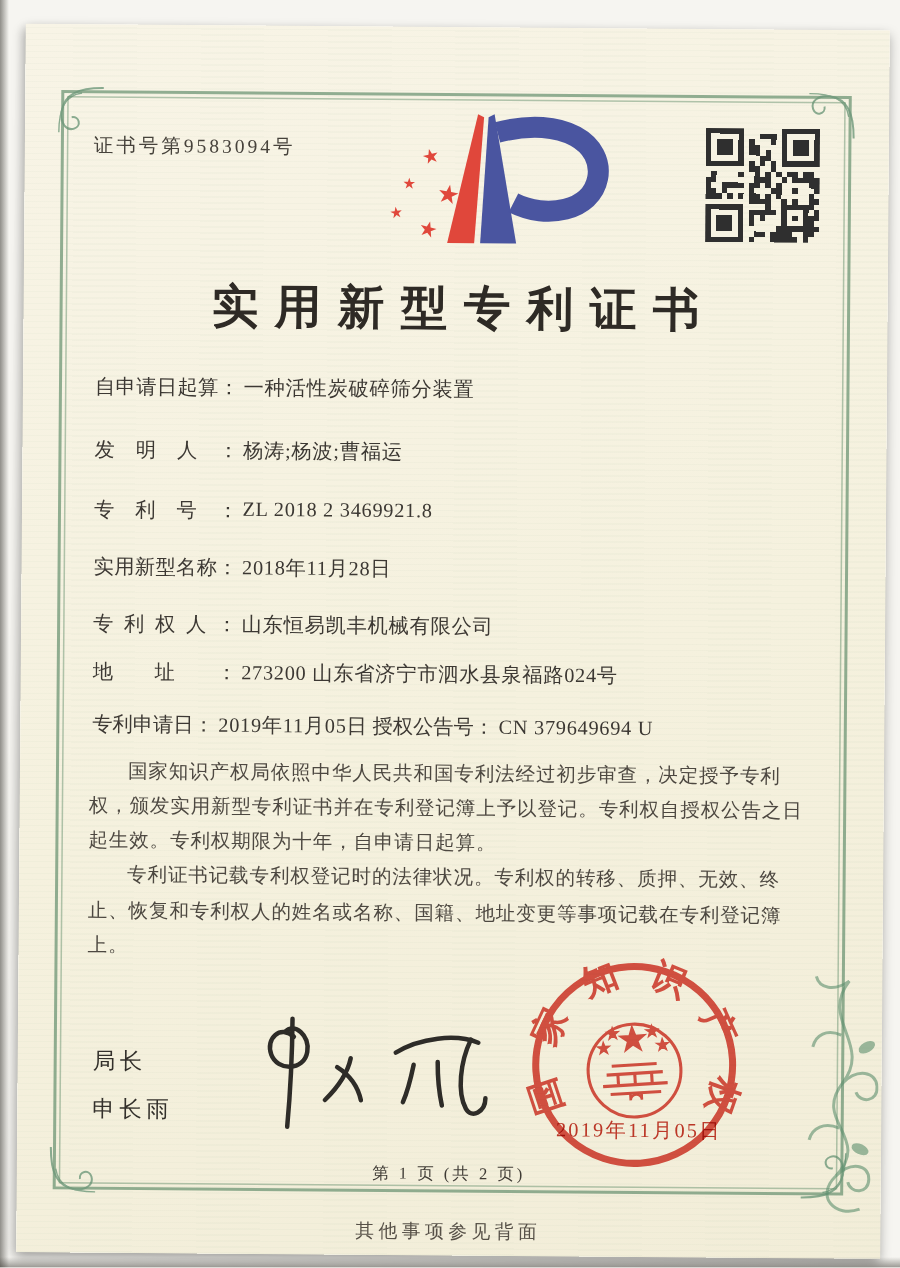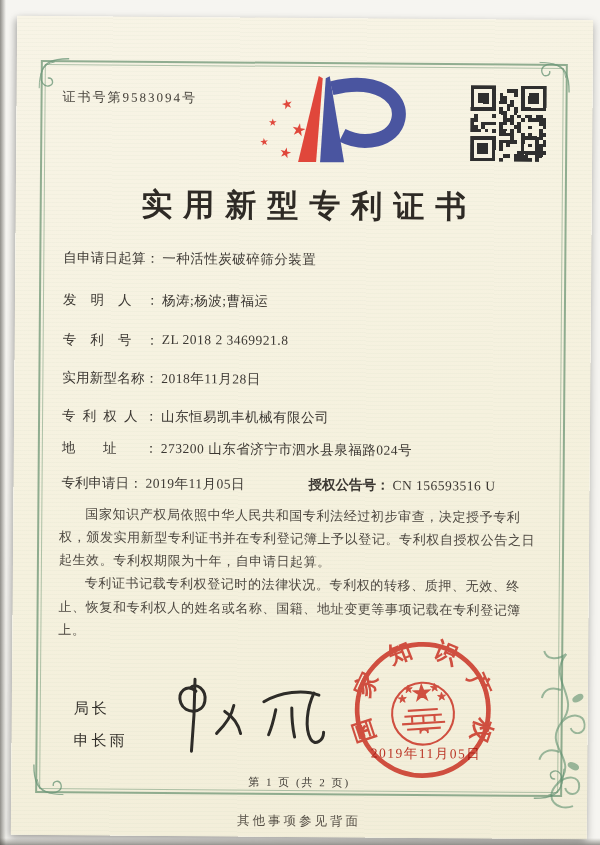--- a/index.html
+++ b/index.html
@@ -35,26 +35,26 @@
   .logo{position:absolute;left:236px;top:56px;width:162px;height:110px;}
   .qr{position:absolute;left:454px;top:66px;width:76px;height:66px;}
   .title{position:absolute;left:0;top:167px;width:100%;text-align:center;
     font-size:31px;font-weight:700;letter-spacing:11px;color:#2e2a25;text-indent:11px;}
 
   .row{position:absolute;left:48px;font-size:13.5px;color:#3c3833;white-space:nowrap;}
   .lbl{display:inline-block;width:96px;text-align:justify;text-align-last:justify;vertical-align:top;}
   .val{margin-left:3px;letter-spacing:.5px;}
   .r1{top:233px;} .r2{top:275px;} .r3{top:315px;} .r4{top:353px;}
   .r5{top:391px;} .r6{top:423px;} .r7{top:458px;}
-  .pair2{margin-left:60px;font-weight:bold;}
+  .pair2{}
 
   .paras{position:absolute;left:46px;top:486px;width:488px;color:#4d4841;}
   .paras p{margin:0;font-size:13px;line-height:1.78;text-indent:2em;letter-spacing:.6px;}
 
-  .officer{position:absolute;left:62px;top:676px;font-size:15px;letter-spacing:3px;
+  .officer{position:absolute;left:50px;top:676px;font-size:15px;letter-spacing:3px;
     color:#33302b;line-height:2.15;}
   .signature{position:absolute;left:152px;top:652px;width:175px;height:102px;}
 
   .seal{position:absolute;left:336px;top:616px;width:150px;height:150px;
     mix-blend-mode:multiply;opacity:.92;transform:rotate(-4deg);}
   .seal-date{position:absolute;left:302px;top:726px;width:225px;text-align:center;
     font-size:13.5px;letter-spacing:1.5px;color:#c63b2e;mix-blend-mode:multiply;}
 
   .footer-page{position:absolute;left:0;top:757px;width:100%;text-align:center;
     font-size:11px;letter-spacing:2px;color:#3f3b35;}
@@ -281,21 +281,21 @@
     <span class="lbl">实用新型名称：</span><span class="val">2018年11月28日</span>
   </div>
   <div class="row r5">
     <span class="lbl">专利权人：</span><span class="val">山东恒易凯丰机械有限公司</span>
   </div>
   <div class="row r6">
     <span class="lbl">地址：</span><span class="val">273200 山东省济宁市泗水县泉福路024号</span>
   </div>
   <div class="row r7">
     <span>专利申请日：</span><span class="val">2019年11月05日</span>
-    <span class="pair2">授权公告号：</span><span class="val">CN 156593516 U</span>
+    <span class="pair2">授权公告号：</span><span class="val">CN 379649694 U</span>
   </div>
 
   <div class="paras">
     <p>国家知识产权局依照中华人民共和国专利法经过初步审查，决定授予专利权，颁发实用新型专利证书并在专利登记簿上予以登记。专利权自授权公告之日起生效。专利权期限为十年，自申请日起算。</p>
     <p>专利证书记载专利权登记时的法律状况。专利权的转移、质押、无效、终止、恢复和专利权人的姓名或名称、国籍、地址变更等事项记载在专利登记簿上。</p>
   </div>
 
   <div class="officer">
     <div>局长</div>
     <div>申长雨</div>

